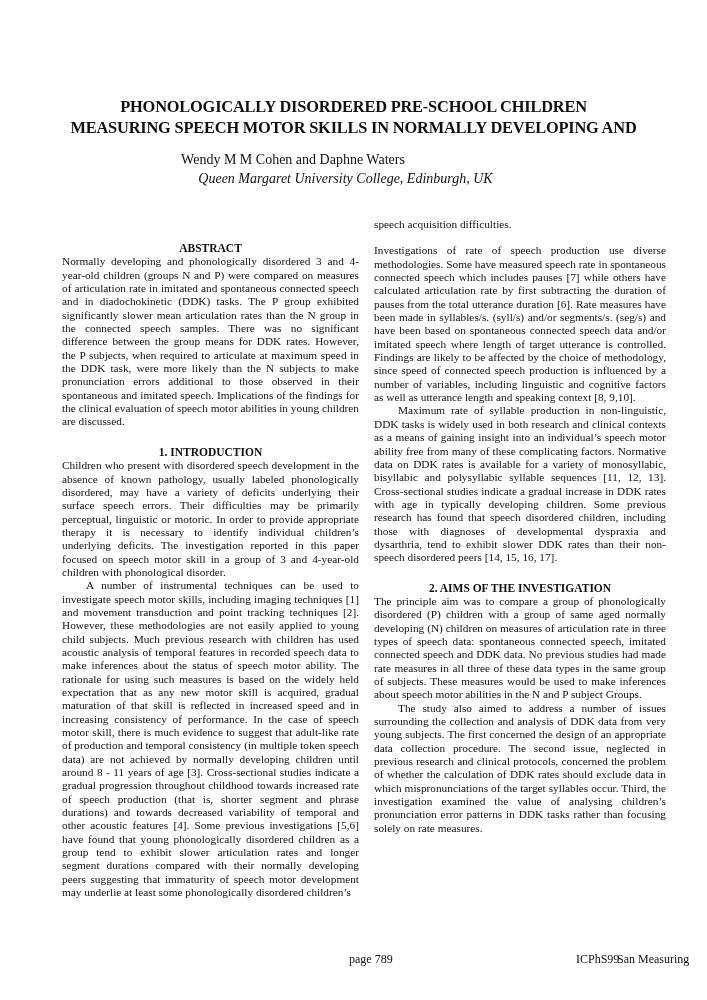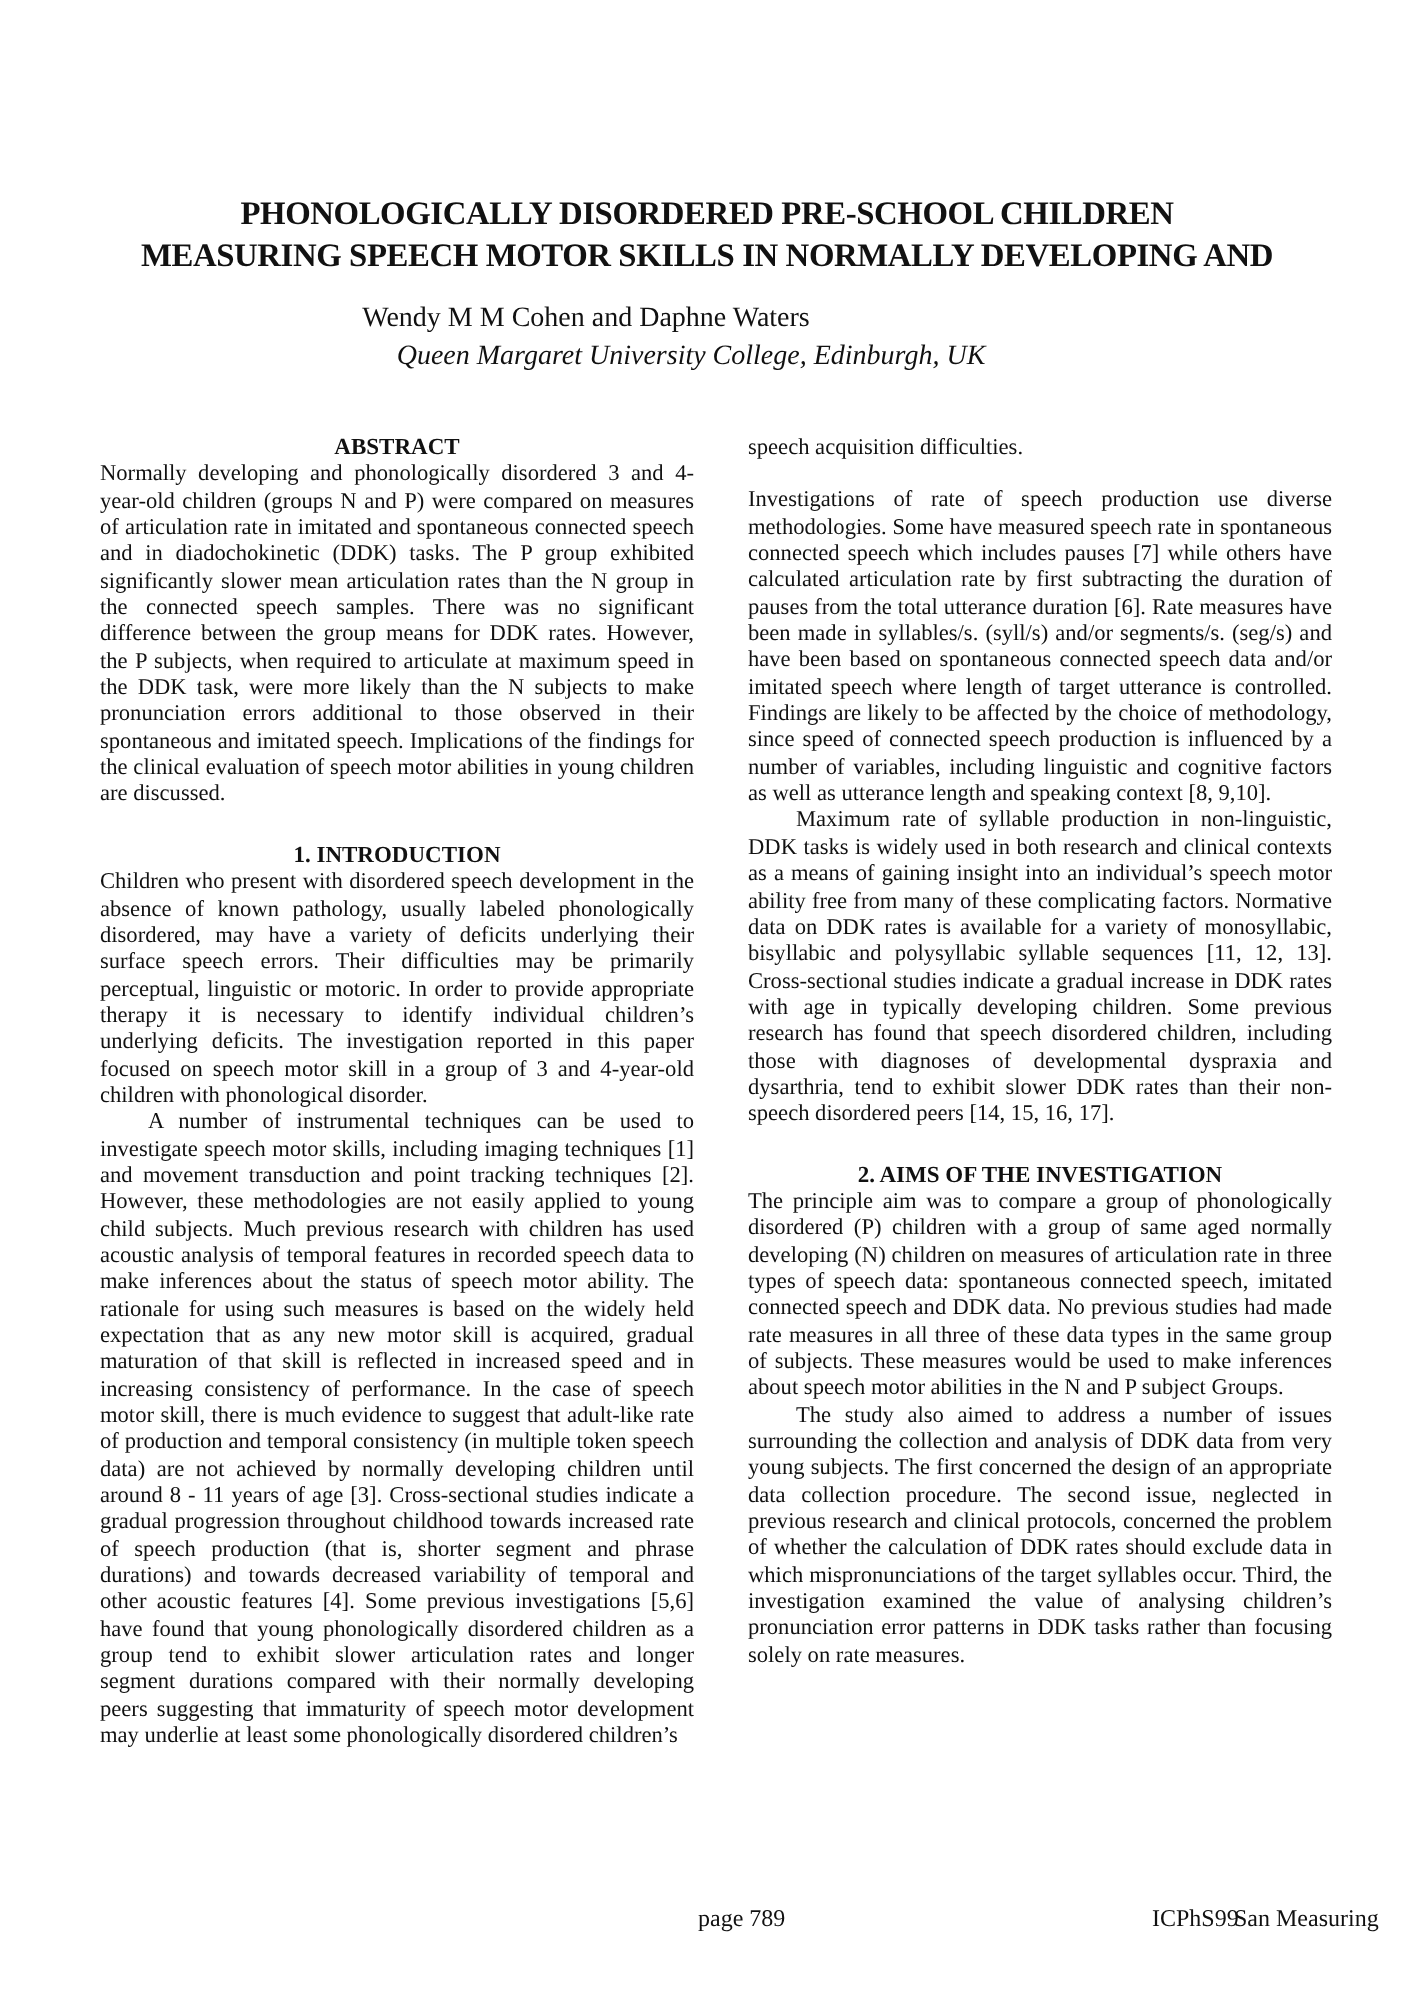--- a/index.html
+++ b/index.html
@@ -17,21 +17,21 @@
     font-size: 14px; line-height: 19px;
   }
   .affil {
     position: absolute; left: 0; top: 169px; width: 635px; text-align: center;
     font-size: 14px; line-height: 19px; font-style: italic; margin-left: 28px;
   }
   .col {
     position: absolute; top: 218px; font-size: 11.3px; line-height: 13.35px;
     text-align: justify;
   }
-  .col.left { left: 50px; width: 297px; }
+  .col.left { left: 62px; width: 297px; margin-top: 24px; }
   .col.right { left: 374px; width: 292px; }
   .col p { margin: 0; }
   .col p.indent { text-indent: 24px; }
   .sec-head {
     text-align: center; font-weight: bold; margin: 0; font-size: 11.5px;
   }
   .sub-head { font-weight: bold; margin: 0; }
   .gap-s { height: 13px; }
   .gap-m { height: 17px; }
   .footer {

